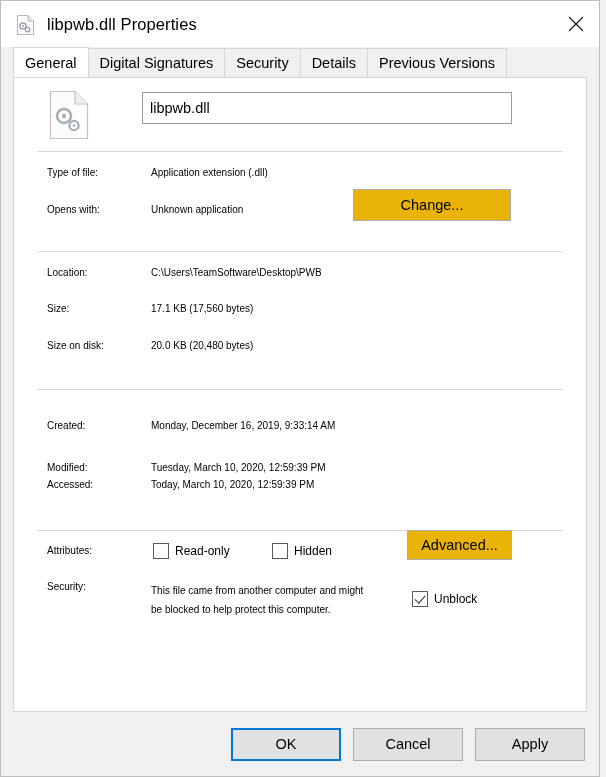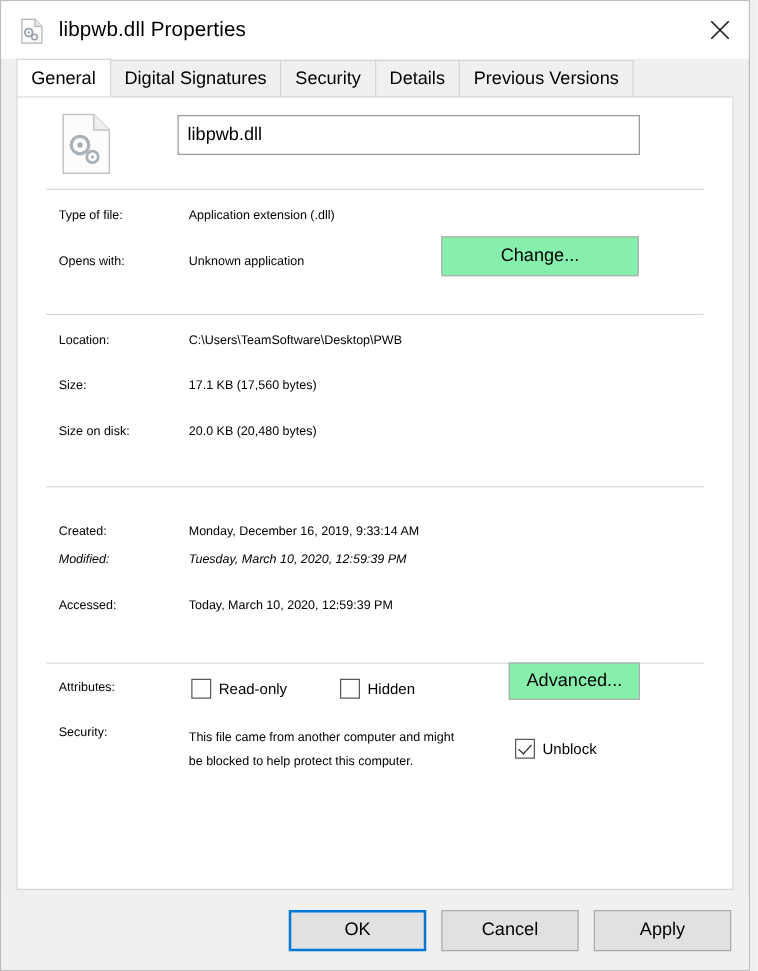--- a/index.html
+++ b/index.html
@@ -150,21 +150,21 @@
     font-family: "Liberation Sans", sans-serif;
     font-size: 14.5px;
     color: #000;
     padding: 0 7px;
     outline: none;
   }
 
   
   .btn {
     box-sizing: border-box;
-    background: #86efac;
+    background: #eab308;
     border: 1px solid #adadad;
     font-family: "Liberation Sans", sans-serif;
     font-size: 14.5px;
     color: #000;
     text-align: center;
     display: flex;
     align-items: center;
     justify-content: center;
     cursor: default;
     padding: 0;
@@ -333,21 +333,21 @@
       <span class="value">20.0 KB (20,480 bytes)</span>
     </div>
 
     <div class="hsep" style="top:311px;"></div>
 
     <div class="row" style="left:33px; top:342px;">
       <span class="label">Created:</span>
       <span class="value">Monday, December 16, 2019, 9:33:14 AM</span>
     </div>
 
-    <div class="row" style="left:33px; top:364px;font-style:italic;">
+    <div class="row" style="left:33px; top:384px;">
       <span class="label">Modified:</span>
       <span class="value">Tuesday, March 10, 2020, 12:59:39 PM</span>
     </div>
 
     <div class="row" style="left:33px; top:401px;">
       <span class="label">Accessed:</span>
       <span class="value">Today, March 10, 2020, 12:59:39 PM</span>
     </div>
 
     <div class="hsep" style="top:452px;"></div>

